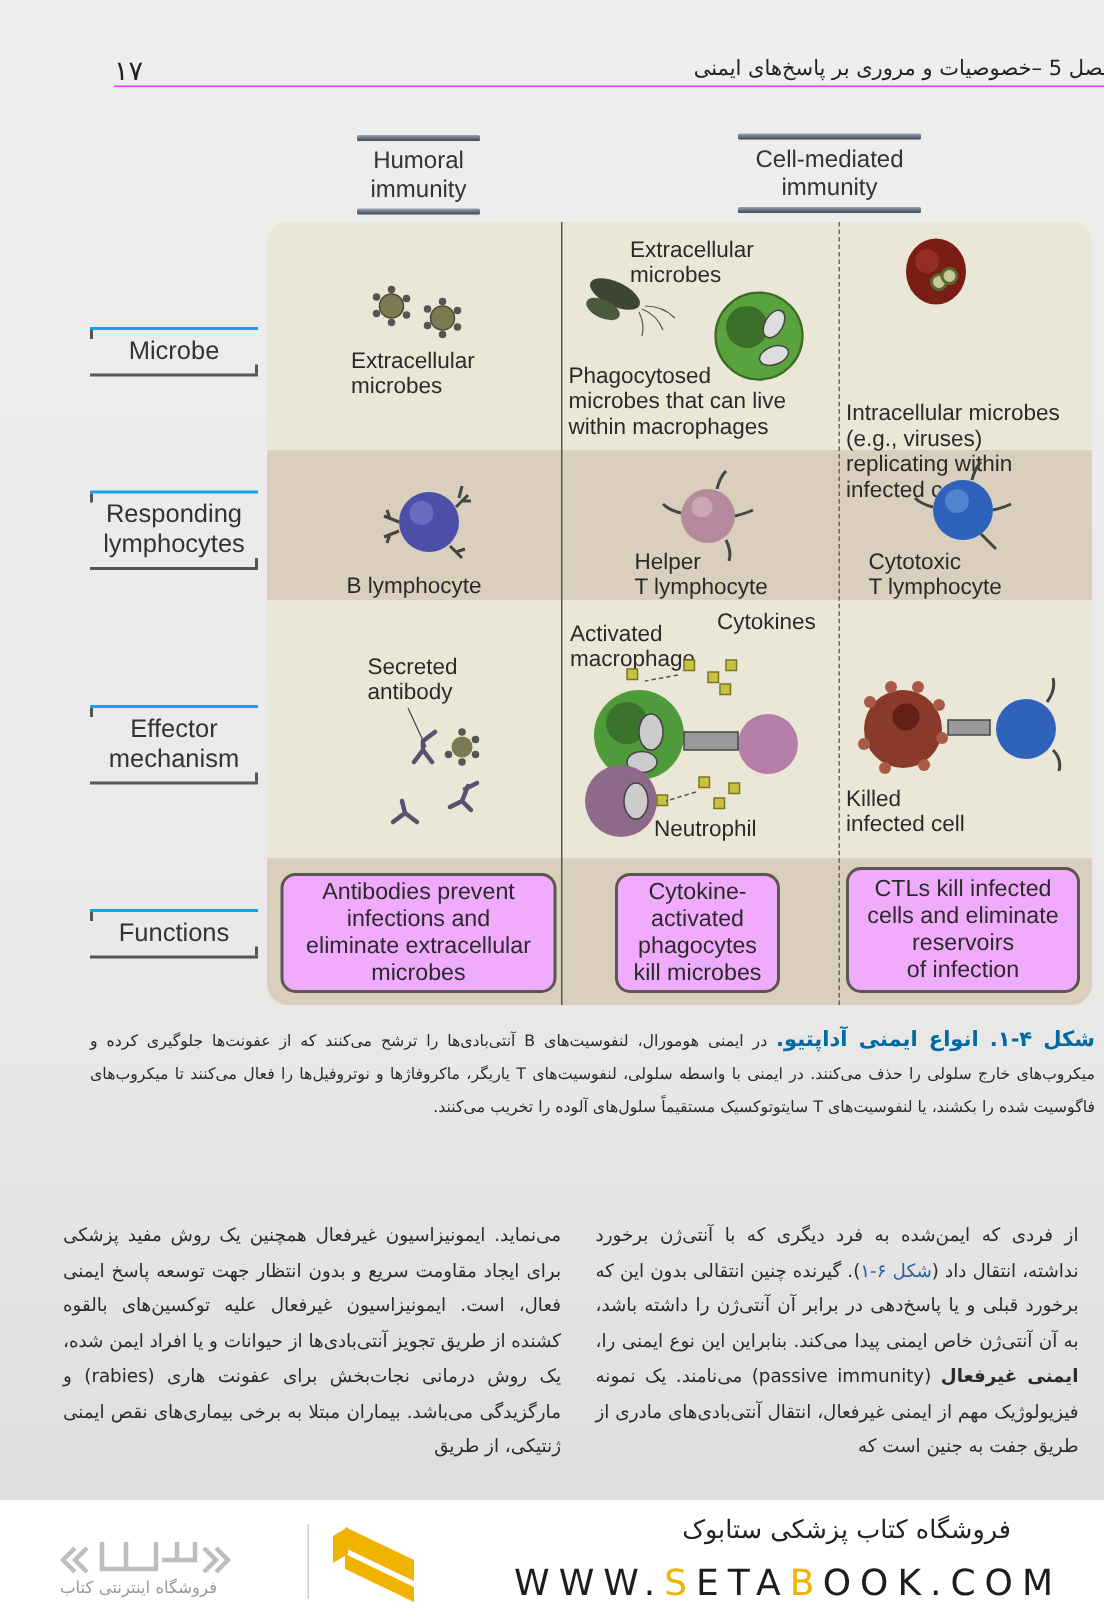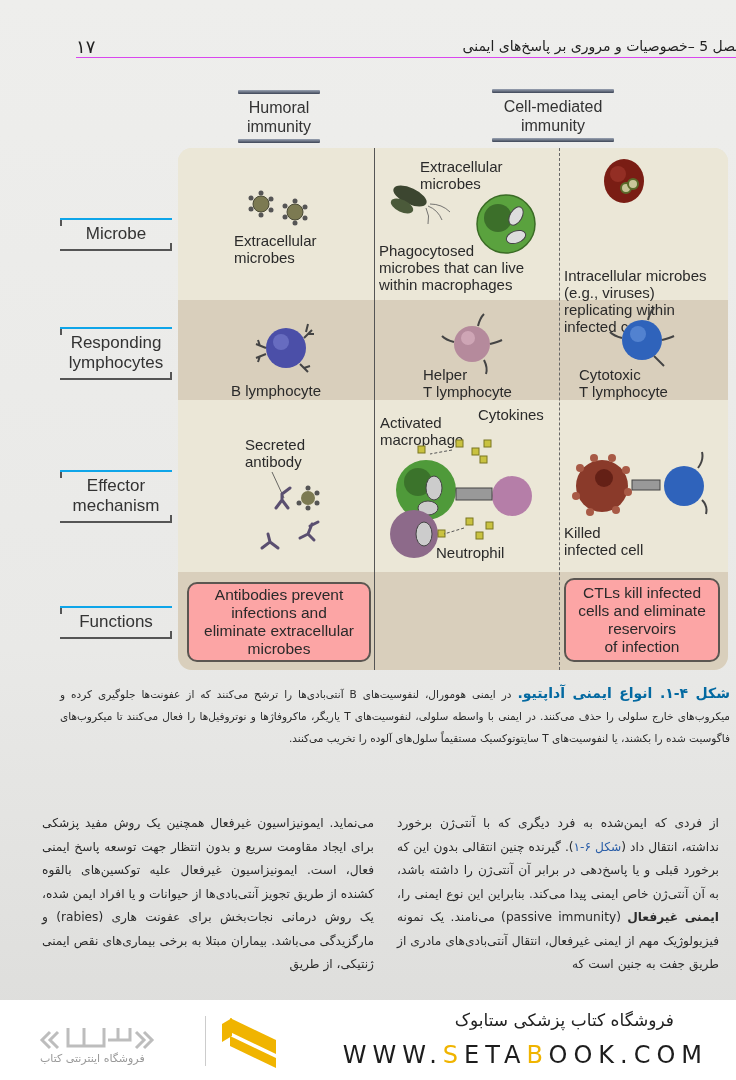--- a/index.html
+++ b/index.html
@@ -46,21 +46,21 @@
   .band { position: absolute; left: 0; width: 100%; }
   .band.light { background: #ebe7d7; }
   .band.dark { background: #d9cfbc; }
   .vline { position: absolute; top: 0; height: 100%; width: 0; border-left: 1.5px solid #555; }
   .vline.dashed { border-left: 1.5px dashed #666; }
 
   .cell-text {
     position: absolute; font-family: "Liberation Sans", sans-serif; font-size: 15px; line-height: 17px; color: #2a2a2a;
   }
   .fn-box {
-    position: absolute; background: #fca5a5; border: 2px solid #5b5651; border-radius: 10px;
+    position: absolute; background: #f0abfc; border: 2px solid #5b5651; border-radius: 10px;
     font-family: "Liberation Sans", sans-serif; font-size: 15.5px; line-height: 18px; text-align: center; color:#2a2a2a;
     display:flex; align-items:center; justify-content:center;
   }
 
   
   .caption {
     position: absolute; left: 60px; top: 682px; width: 670px; direction: rtl; text-align: justify;
     font-family: "DejaVu Sans", sans-serif; font-size: 10.5px; line-height: 22px; color: #2b2b2b;
   }
   .caption .fig-label { font-weight: bold; font-size: 14px; color: #0369a1; }
@@ -307,20 +307,28 @@
     </div>
 
     <div class="fn-box" style="left:9px; top:434px; width:184px; height:80px;">
       <div>
         <div>Antibodies prevent</div>
         <div>infections and</div>
         <div>eliminate extracellular</div>
         <div>microbes</div>
       </div>
     </div>
+    <div class="fn-box" style="left:232px; top:434px; width:110px; height:80px;">
+      <div>
+        <div>Cytokine-</div>
+        <div>activated</div>
+        <div>phagocytes</div>
+        <div>kill microbes</div>
+      </div>
+    </div>
     <div class="fn-box" style="left:386px; top:430px; width:156px; height:84px;">
       <div>
         <div>CTLs kill infected</div>
         <div>cells and eliminate</div>
         <div>reservoirs</div>
         <div>of infection</div>
       </div>
     </div>
   </div>
 

